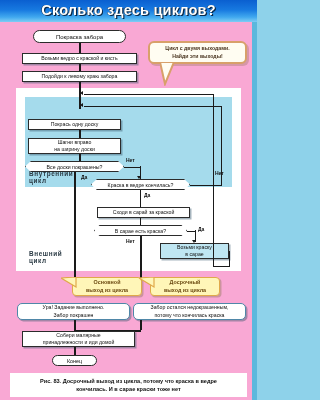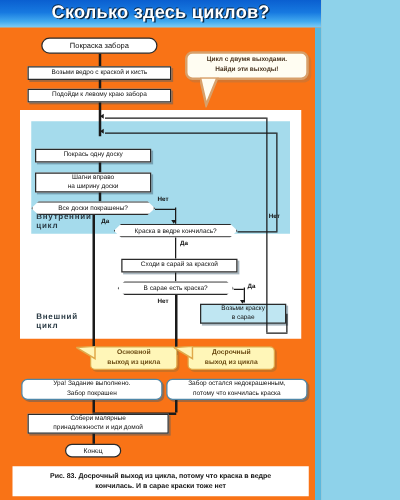--- a/index.html
+++ b/index.html
@@ -2,21 +2,21 @@
 <html><head>
 <meta charset="utf-8">
 <style>
   html,body{margin:0;padding:0;}
   body{
     width:257px;height:400px;overflow:hidden;
     font-family:"Liberation Sans","DejaVu Sans",sans-serif;
     background:#8ed2ea;
     position:relative;
   }
-  #page{position:absolute;left:0;top:0;width:257px;height:400px;background:#f97316;overflow:hidden;}
+  #page{position:absolute;left:0;top:0;width:257px;height:400px;background:#f9a8d4;overflow:hidden;}
 
   
   .right-strip{position:absolute;right:0;top:22px;width:5px;height:378px;background:#5bb8dd;}
 
   
   .title-bar{
     position:absolute;left:0;top:0;width:257px;height:22px;
     background:linear-gradient(to bottom,#0a5fd0 0%,#1779e0 45%,#41a9ef 78%,#7fcdf4 100%);
   }
   .title-text{

